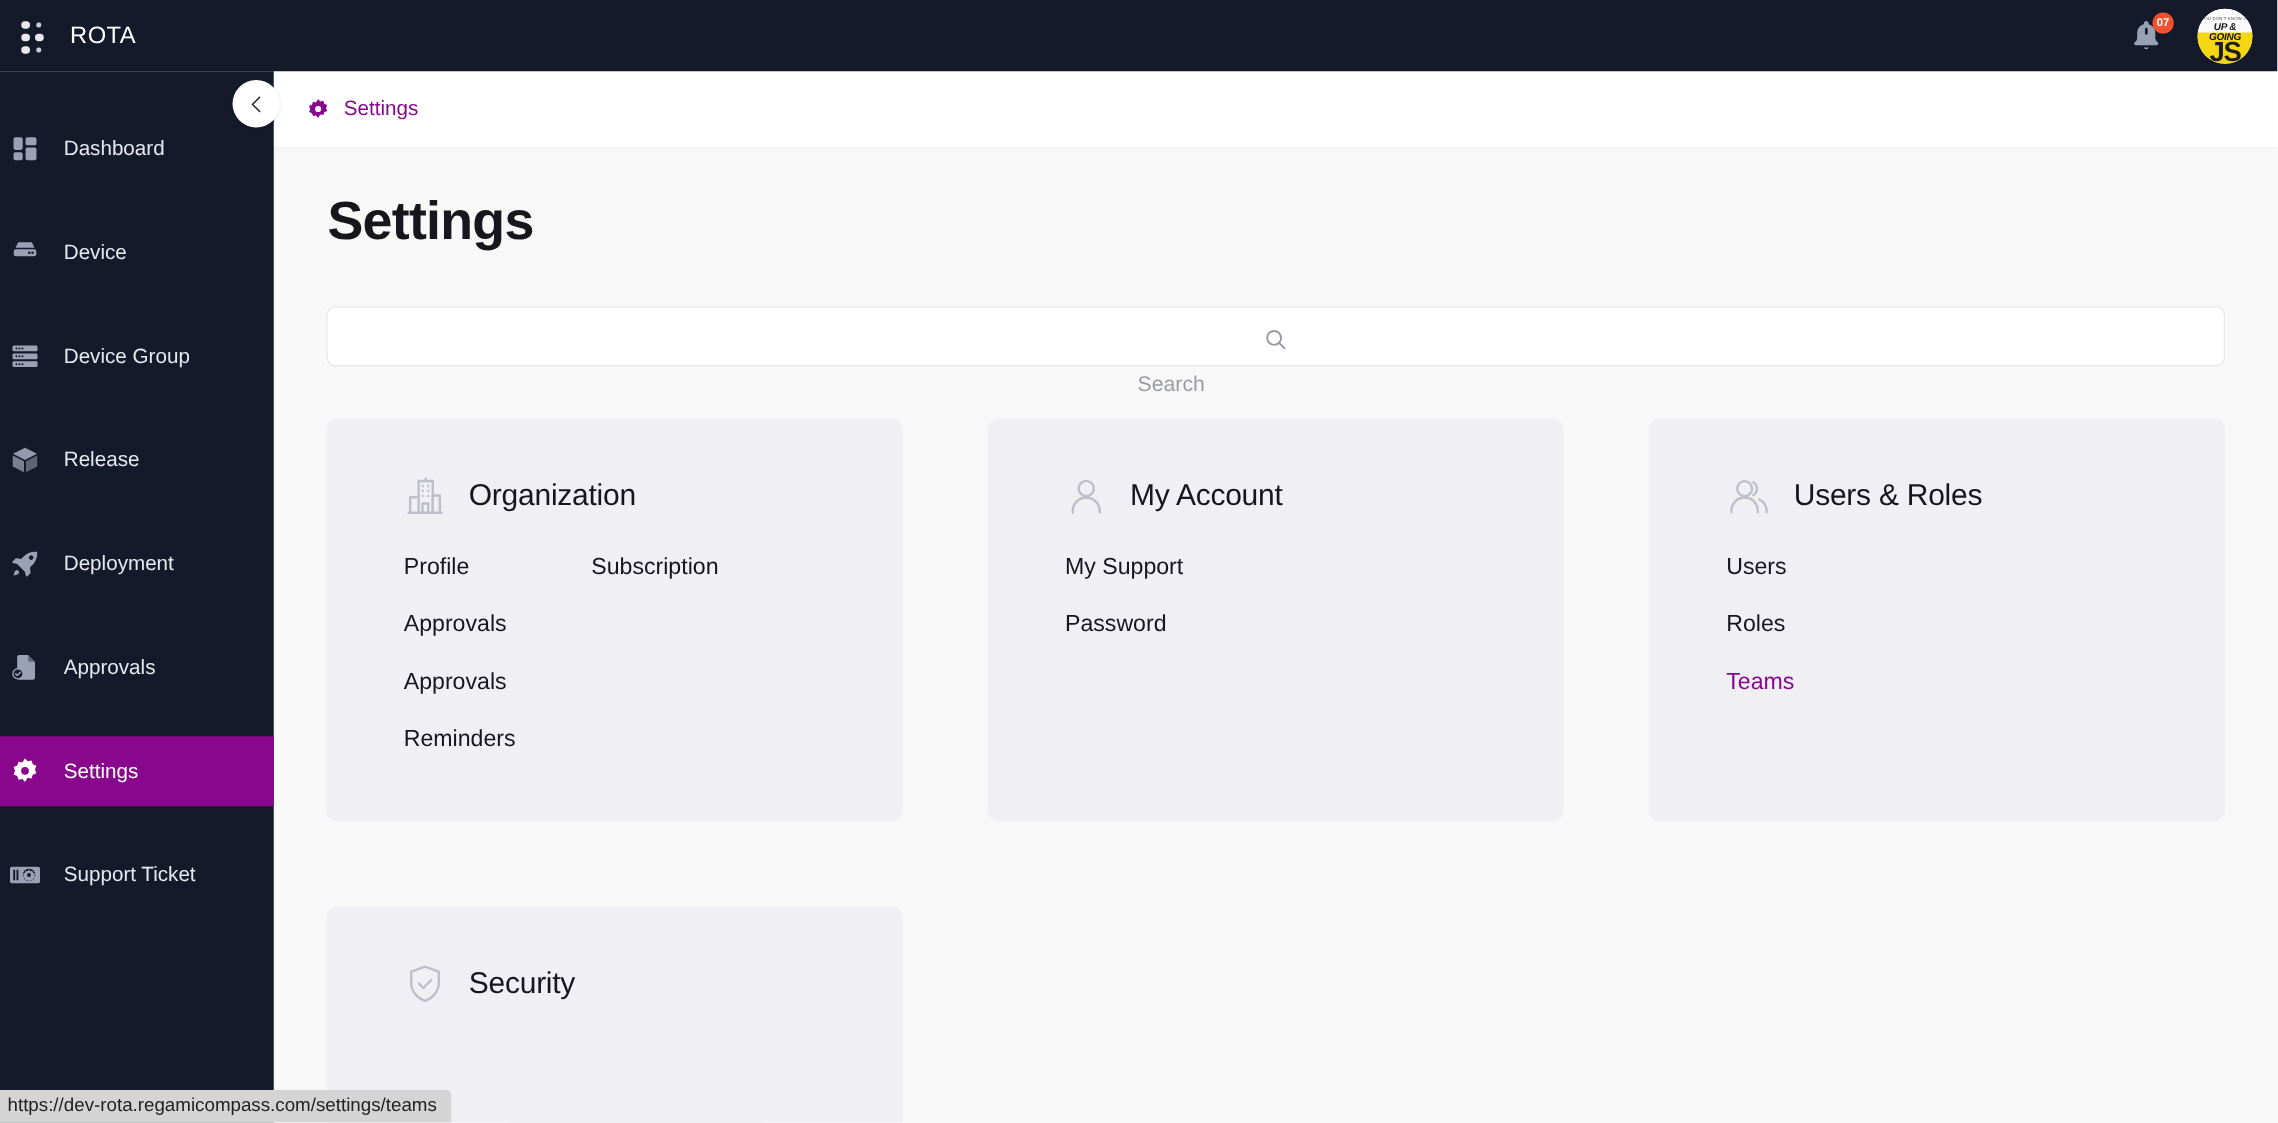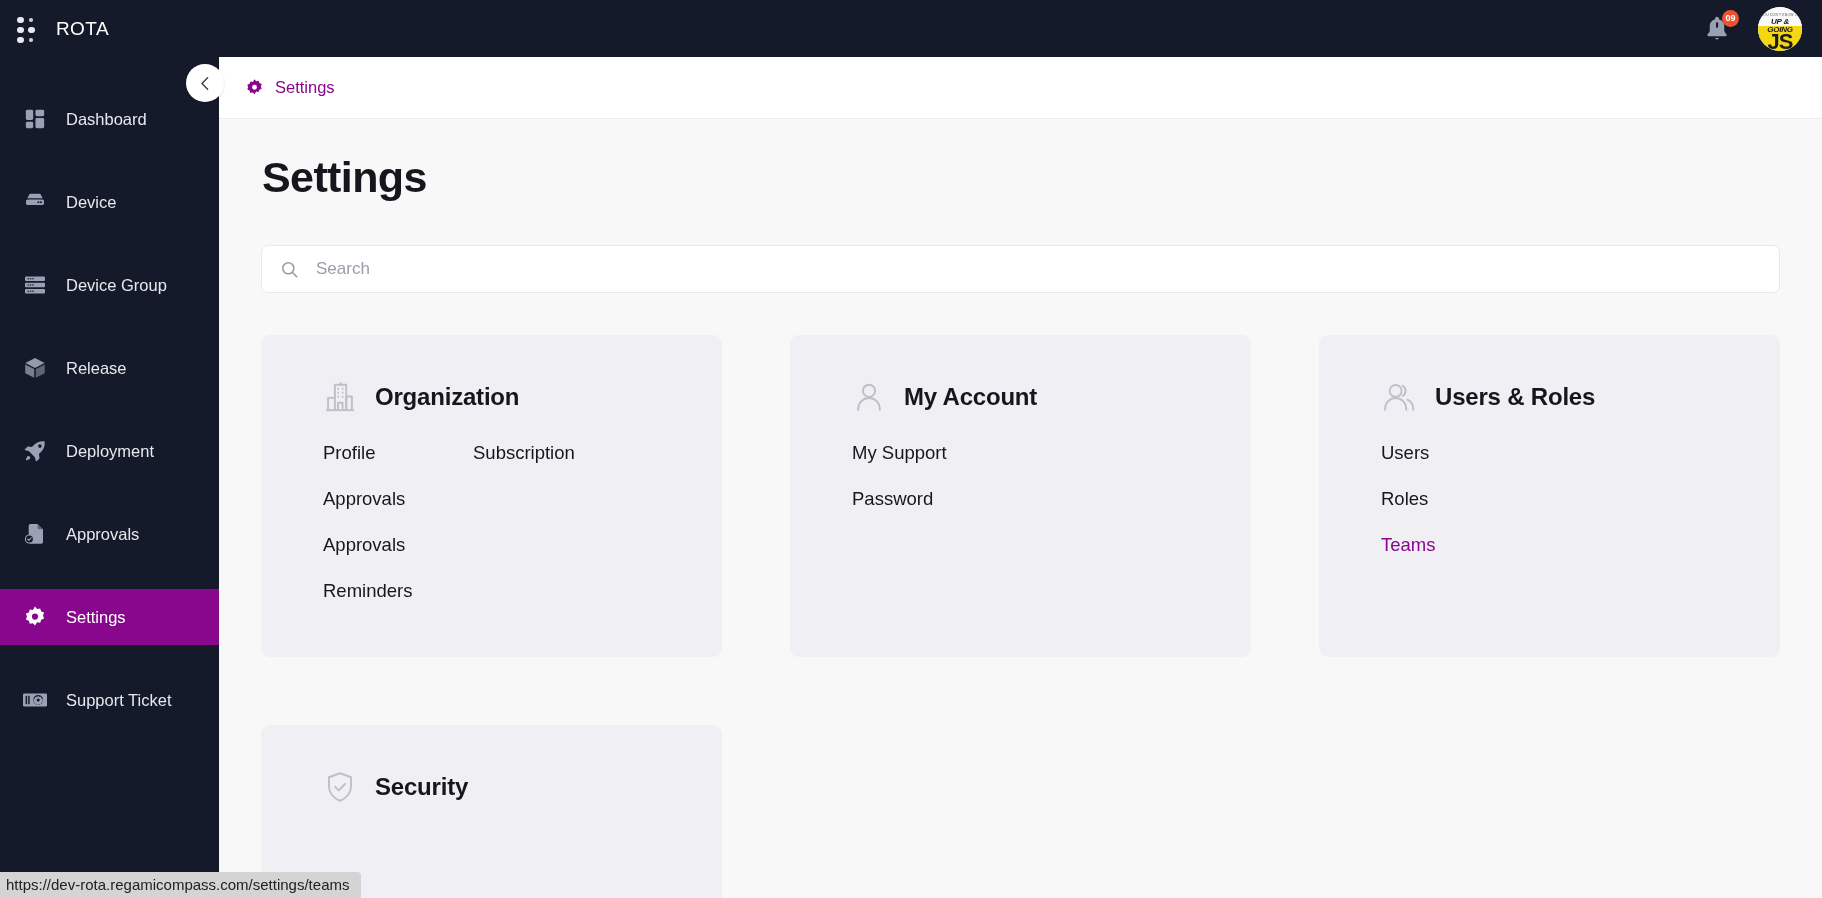--- a/index.html
+++ b/index.html
@@ -129,21 +129,21 @@
     background: #141A29;
     padding-top: 22px;
     position: relative;
     z-index: 20;
   }
   .nav-item {
     display: flex;
     align-items: center;
     gap: 18px;
     height: 56px;
-    padding-left: 22px;
+    padding-left: 7px;
     color: #E6E8EE;
     font-size: 16.5px;
     cursor: pointer;
     margin-bottom: 27px;
   }
   .nav-item:first-child { margin-top: 12px; }
   .nav-item.active { background: #89078C; color: #fff; }
   .nav-ico {
     width: 26px; height: 26px;
     display: flex; align-items: center; justify-content: center;
@@ -207,20 +207,21 @@
   .search-wrap {
     margin: 43px 6px 0 6px;
     height: 48px;
     background: #FFFFFF;
     border: 1px solid #E7E7EC;
     border-radius: 7px;
     display: flex;
     align-items: center;
     padding: 16px 18px;
     gap: 17px;
+    flex-direction: column;
   }
   .search-wrap svg { color: #9A9AA6; flex: none; }
   .search-wrap input {
     border: 0;
     outline: 0;
     flex: 1;
     font-size: 17px;
     color: #3c3c46;
     font-family: "Liberation Sans", sans-serif;
     background: transparent;
@@ -242,21 +243,21 @@
     min-height: 322px;
   }
   .card-head {
     display: flex;
     align-items: center;
     gap: 18px;
   }
   .card-ico { color: #BFBFC9; display: flex; align-items: center; flex: none; }
   .card-title {
     font-size: 24px;
-    font-weight: 700;
+    font-weight: 400;
     color: #16161C;
     letter-spacing: -.2px;
   }
   .card-links {
     margin-top: 28px;
     display: grid;
     grid-template-columns: 150px auto;
     row-gap: 24px;
     column-gap: 0;
   }
@@ -301,21 +302,21 @@
       <span class="brand-name">ROTA</span>
     </div>
 
     <div class="topbar-right">
       <div class="bell-wrap">
         <svg width="30" height="32" viewBox="0 0 24 24" fill="#98A0B4">
           <path d="M12 2.2c-.85 0-1.55.7-1.55 1.55v.5C7.9 4.9 6.2 7.1 6.2 9.8v3.3c0 .9-.4 1.75-1.1 2.35l-.5.45c-.75.65-.3 1.9.7 1.9h13.4c1 0 1.45-1.25.7-1.9l-.5-.45a3.15 3.15 0 0 1-1.1-2.35V9.8c0-2.7-1.7-4.9-4.25-5.55v-.5c0-.85-.7-1.55-1.55-1.55z"></path>
           <path d="M10.4 19.2a1.7 1.7 0 0 0 3.2 0z"></path>
           <rect x="11.2" y="6.6" width="1.7" height="4.4" rx=".85" fill="#141A29"></rect>
         </svg>
-        <span class="badge">09</span>
+        <span class="badge">07</span>
       </div>
 
       <div class="avatar">
         <span class="av-top"></span>
         <span class="av-bot"></span>
         <span class="av-t1">YOU DON'T KNOW JS</span>
         <span class="av-t2"><span>UP &amp;</span><br><span>GOING</span></span>
         <span class="av-js">JS</span>
       </div>
     </div>

